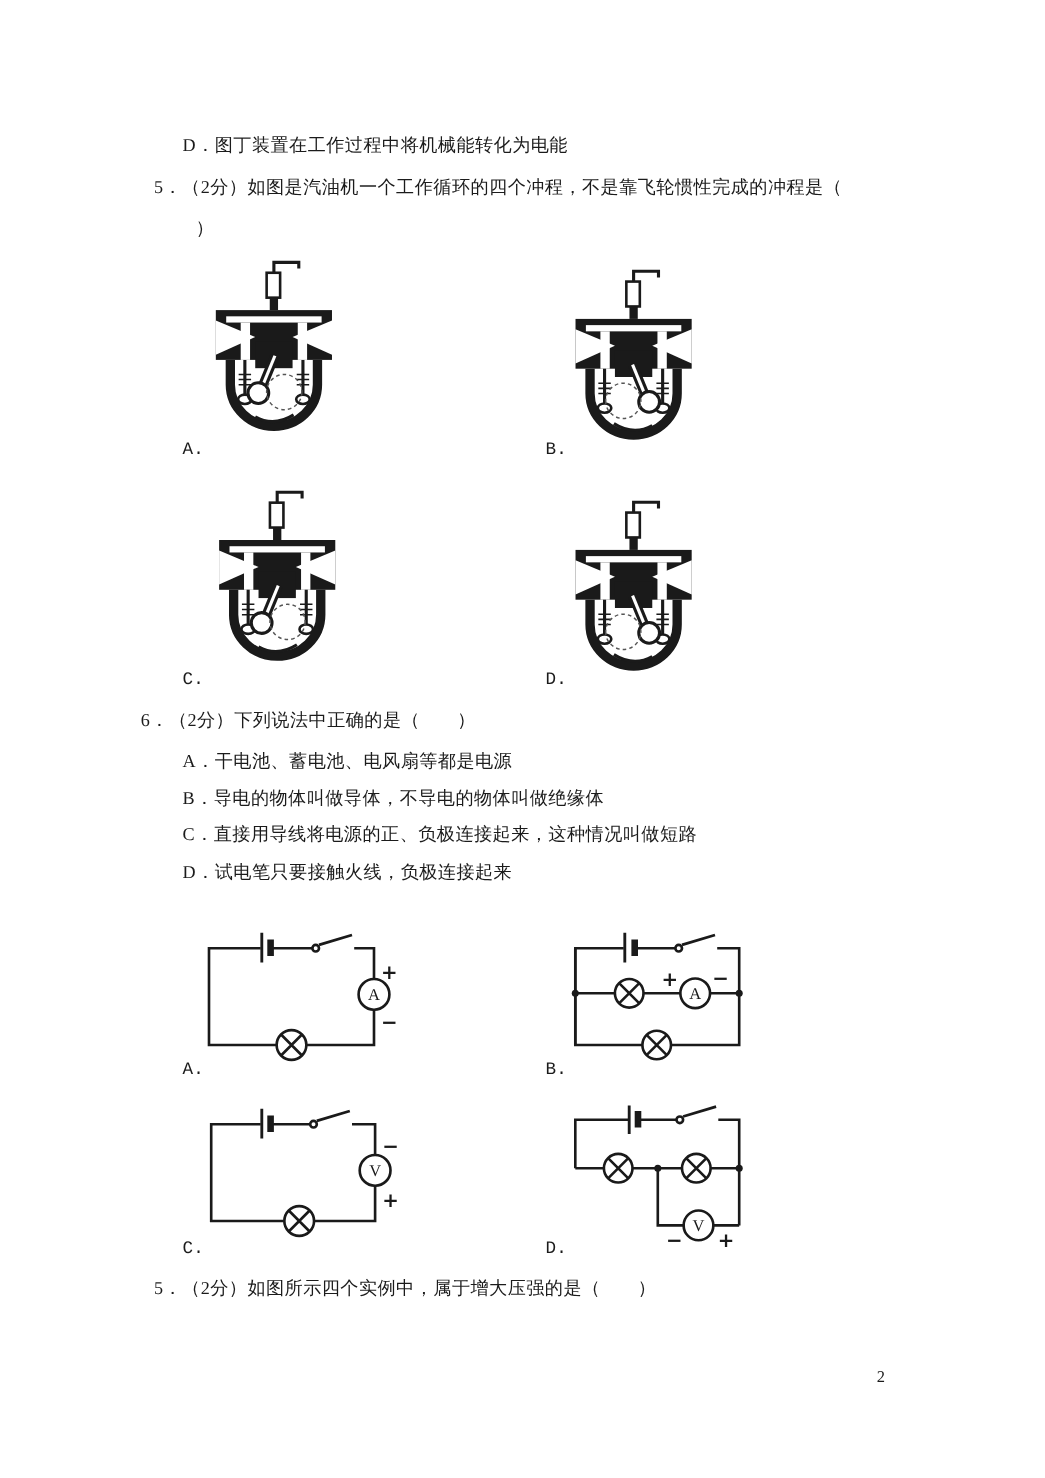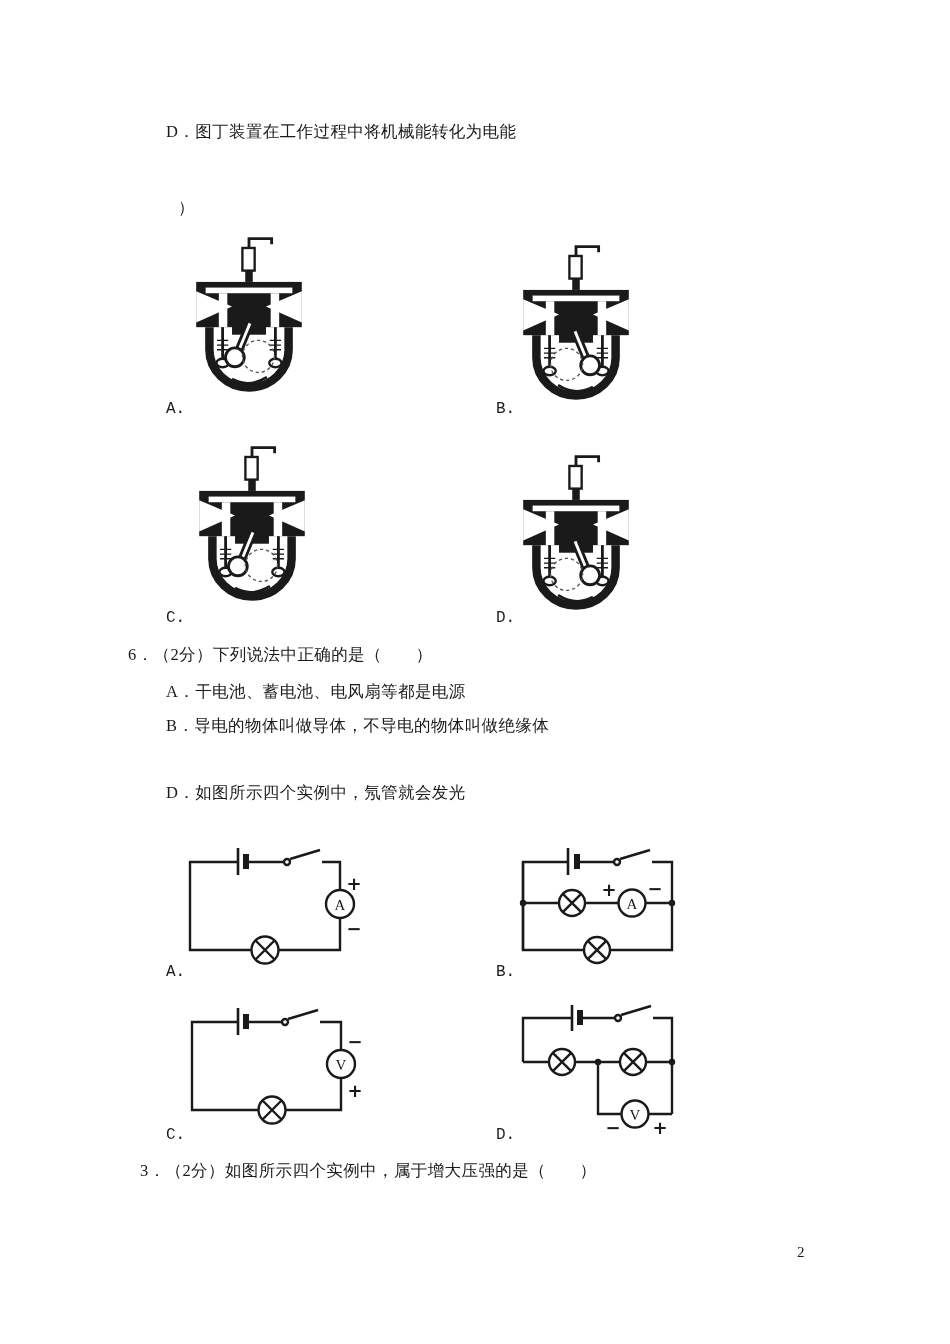--- a/index.html
+++ b/index.html
@@ -55,20 +55,21 @@
       <g id="engine-right">
           <use href="#engine-base"></use>
           <g transform="translate(140,0) scale(-1,1)">
             <use href="#engine-crank"></use>
           </g>
         </g>
     </defs>
   </svg>
 
   <div class="t" style="left:166px;top:121px">D．图丁装置在工作过程中将机械能转化为电能</div>
+  <div class="t" style="left:140px;top:159px">5．（2分）如图是汽油机一个工作循环的四个冲程，不是靠飞轮惯性完成的冲程是（</div>
   <div class="t" style="left:178px;top:197px">）</div>
 
   <svg class="fig" style="left:183px;top:231px" width="132" height="165" viewBox="0 0 140 175">
       <use href="#engine-left"></use>
     </svg>
   <svg class="fig" style="left:510px;top:239px" width="132" height="165" viewBox="0 0 140 175">
       <use href="#engine-right"></use>
     </svg>
   <div class="lbl" style="left:166px;top:400px">A.</div>
   <div class="lbl" style="left:496px;top:400px">B.</div>
@@ -78,21 +79,22 @@
     </svg>
   <svg class="fig" style="left:510px;top:449px" width="132" height="165" viewBox="0 0 140 175">
       <use href="#engine-right"></use>
     </svg>
   <div class="lbl" style="left:166px;top:609px">C.</div>
   <div class="lbl" style="left:496px;top:609px">D.</div>
 
   <div class="t" style="left:128px;top:644px">6．（2分）下列说法中正确的是（　　）</div>
   <div class="t" style="left:166px;top:681px">A．干电池、蓄电池、电风扇等都是电源</div>
   <div class="t" style="left:166px;top:715px">B．导电的物体叫做导体，不导电的物体叫做绝缘体</div>
-  <div class="t" style="left:166px;top:782px">D．如图所示四个实例中，氖管就会发光</div>
+  <div class="t" style="left:166px;top:748px">C．直接用导线将电源的正、负极连接起来，这种情况叫做短路</div>
+  <div class="t" style="left:166px;top:782px">D．试电笔只要接触火线，负极连接起来</div>
 
 
   <svg class="fig" style="left:178px;top:846px" width="195" height="128" viewBox="0 0 195 128">
     <path class="w" d="M59 16 H12 V104 H73"></path>
     <g>
       <line x1="60" y1="2" x2="60" y2="29" stroke="#1a1a1a" stroke-width="2.6"></line>
       <line x1="68" y1="8" x2="68" y2="23" stroke="#1a1a1a" stroke-width="6"></line>
     </g>
     <path class="w" d="M68 16 H106"></path>
     <g>
@@ -202,17 +204,17 @@
       <circle class="comp" cx="127" cy="110" r="13.5"></circle>
       <text class="mtxt" x="127" y="115.5">V</text>
     </g>
     <text class="pol" x="105" y="130">−</text>
     <text class="pol" x="152" y="130">+</text>
   </svg>
 
   <div class="lbl" style="left:166px;top:1126px">C.</div>
   <div class="lbl" style="left:496px;top:1126px">D.</div>
 
-  <div class="t" style="left:140px;top:1160px">3．（2分）如图所示四个实例中，属于增大压强的是（　　）</div>
+  <div class="t" style="left:140px;top:1160px">5．（2分）如图所示四个实例中，属于增大压强的是（　　）</div>
 
   <div class="pgnum" style="left:797px;top:1244px">2</div>
 
 </div>
 
 </body></html>

